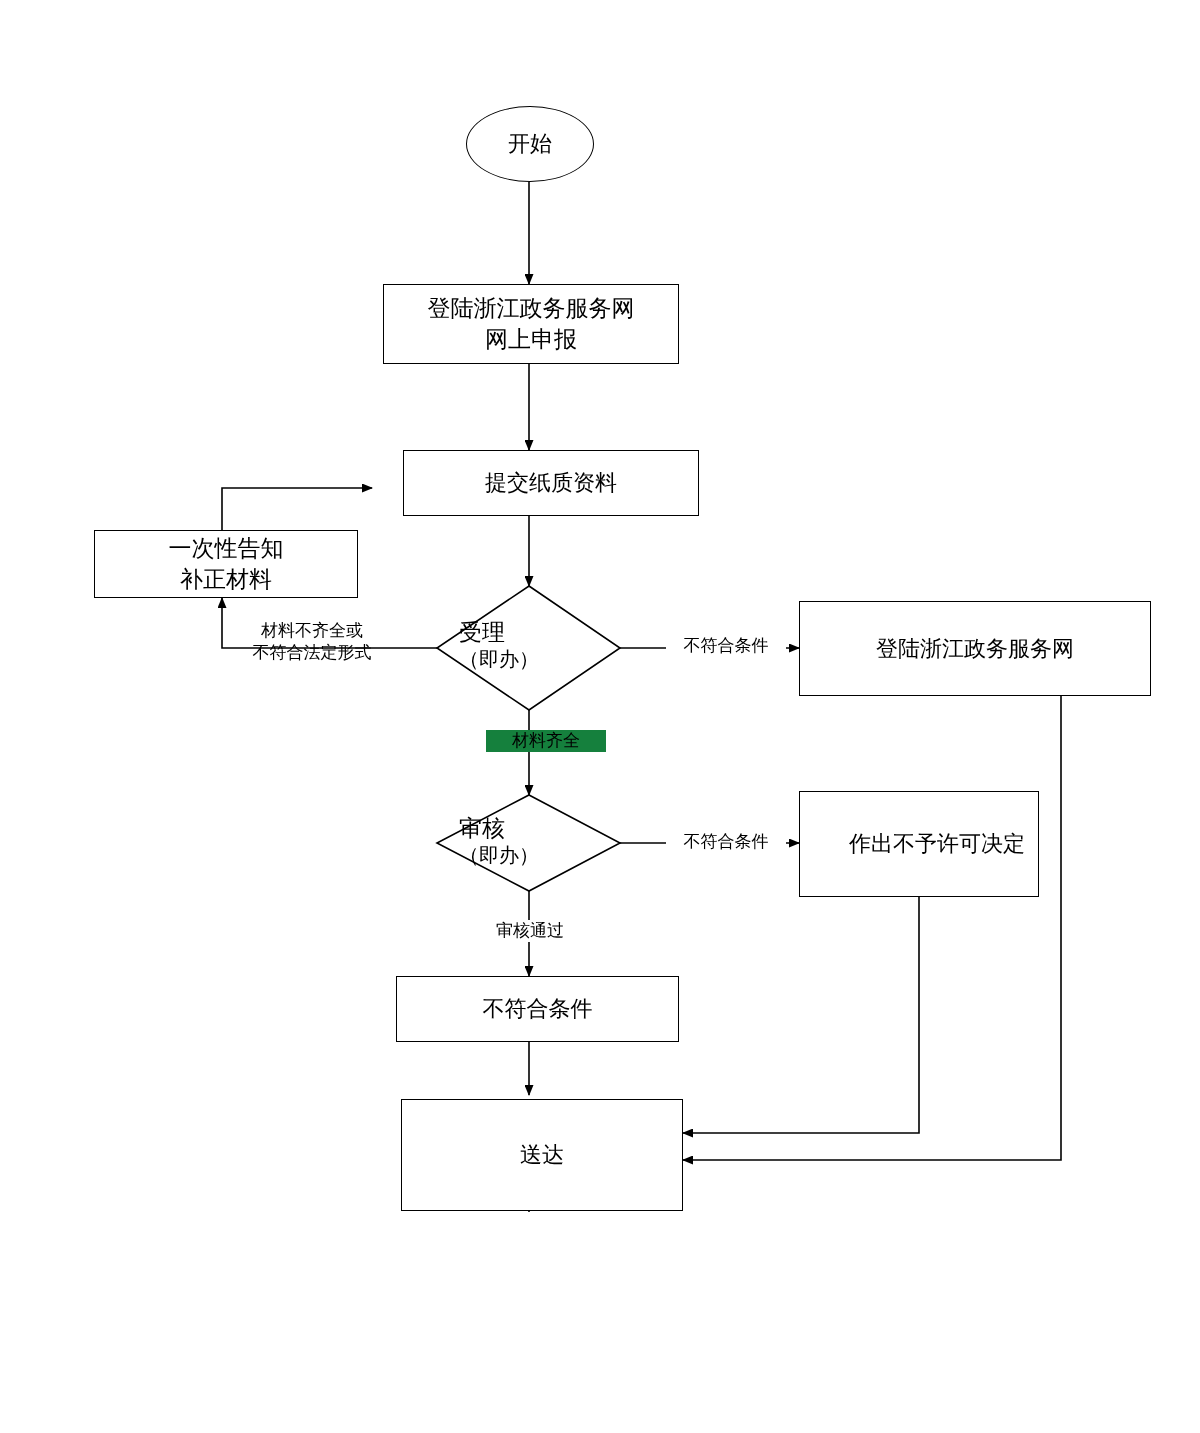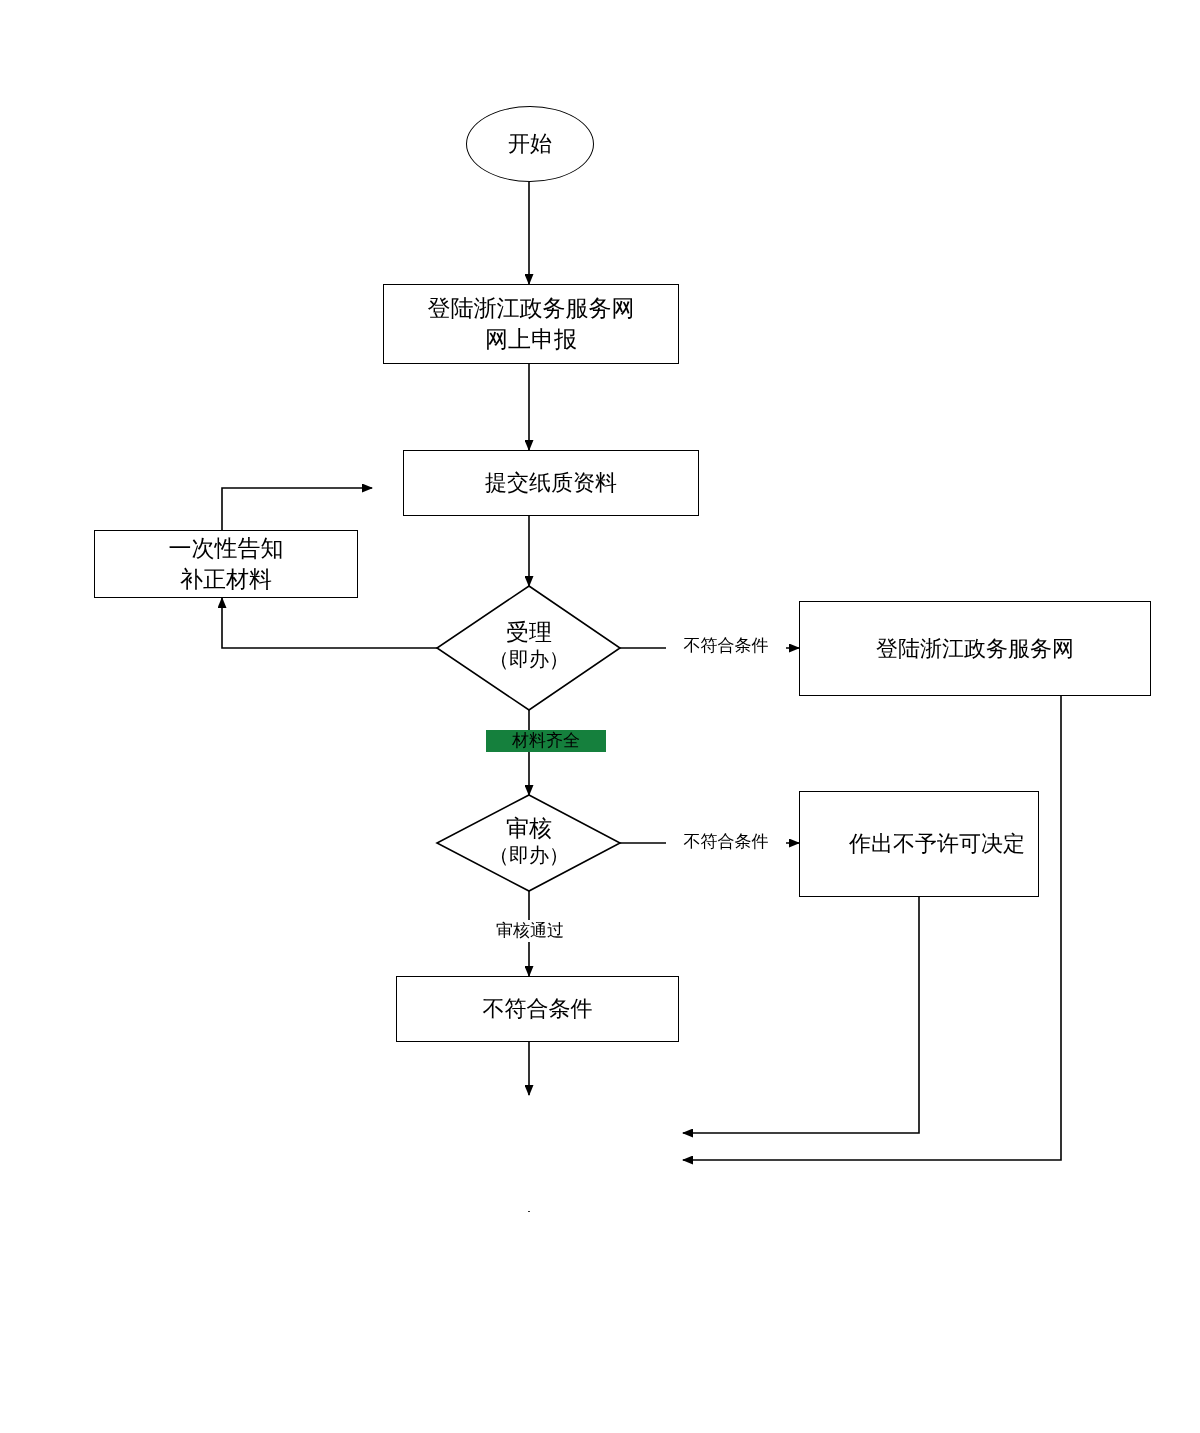--- a/index.html
+++ b/index.html
@@ -53,21 +53,20 @@
     text-align: center;
     line-height: 1.3;
     white-space: nowrap;
   }
   .fs22 { font-size: 22px; }
   .fs21 { font-size: 23px; }
   .fs17 { font-size: 17px; }
   .sub { font-size: 20px; }
   .diamond-label {
     position: absolute;
-    text-align: center;
     line-height: 1.25;
   }
 </style>
 </head>
 <body>
 
 <div id="canvas">
 
   <svg class="layer" viewBox="0 0 1200 1433">
     <defs>
@@ -143,25 +142,32 @@
   </div>
 
   <div class="node rect fs22" style="left:799px; top:791px; width:240px; height:106px;padding-left:36px;">
     <span class="txt">作出不予许可决定</span>
   </div>
 
   <div class="node rect fs22" style="left:396px; top:976px; width:283px; height:66px;">
     <span class="txt">不符合条件</span>
   </div>
 
+  <div class="node rect fs22" style="left:401px; top:1099px; width:282px; height:112px;">
+    <span class="txt">送达</span>
+  </div>
 
   <div class="node terminator fs22" style="left:466px; top:1258px; width:148px; height:64px;">
     <span class="txt">结束</span>
   </div>
 
+  <div class="lbl fs17" style="left:228px; top:620px; width:168px;">
+    <div>材料不齐全或</div>
+    <div>不符合法定形式</div>
+  </div>
 
   <div class="lbl fs17" style="left:666px; top:635px; width:120px; background:#fff;">
     <span>不符合条件</span>
   </div>
 
   <div class="lbl fs17" style="left:486px; top:730px; width:120px; background:#15803d;">
     <span>材料齐全</span>
   </div>
 
   <div class="lbl fs17" style="left:666px; top:831px; width:120px; background:#fff;">

